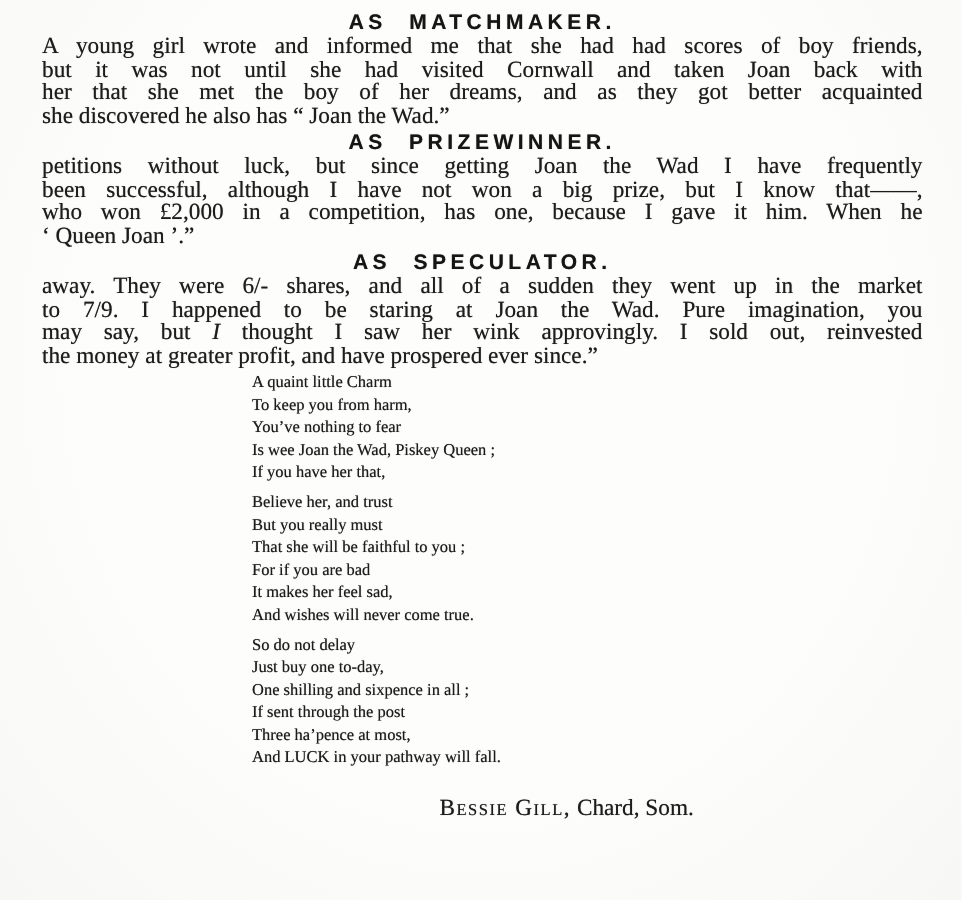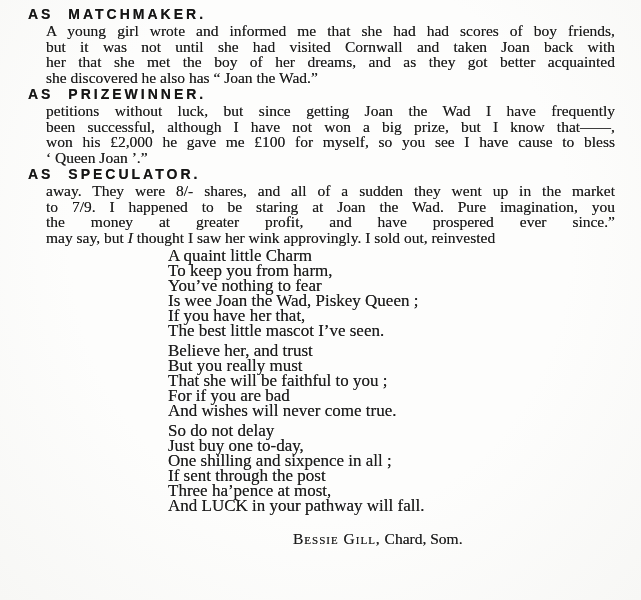--- a/index.html
+++ b/index.html
@@ -14,40 +14,39 @@
     padding: 7px 26px 0 28px;
     text-shadow: 0 0 0.5px rgba(25,25,25,0.65);
   }
   .heading {
     font-family: "Liberation Sans", sans-serif;
     font-weight: bold;
     font-size: 14px;
     line-height: 15px;
     letter-spacing: 3px;
     word-spacing: 8px;
-    text-align: left;
+    text-align: center;
     color: #151515;
     margin: 2px 0 1px 0;
   }
   .heading.first { margin-top: 0; }
   .para {
     font-size: 15.5px;
     line-height: 15.5px;
   }
   .para .line {
     text-align: justify;
     text-align-last: justify;
-    margin-left: 18px;
   }
   .para .line:last-child {
     text-align-last: left;
   }
   .poem {
     margin: 3px 0 0 140px;
-    font-size: 17px;
+    font-size: 11px;
     line-height: 15px;
   }
   .stanza { margin: 0 0 5px 0; }
   .stanza:last-child { margin-bottom: 18px; }
   .signature {
     margin-top: 3px;
     padding-left: 265px;
     font-size: 15.5px;
     line-height: 16px;
     white-space: nowrap;
@@ -67,46 +66,46 @@
     <div class="line">A young girl wrote and informed me that she had had scores of boy friends,</div>
     <div class="line">but it was not until she had visited Cornwall and taken Joan back with</div>
     <div class="line">her that she met the boy of her dreams, and as they got better acquainted</div>
     <div class="line">she discovered he also has “ Joan the Wad.”</div>
   </div>
 
 <div class="heading">AS PRIZEWINNER.</div>
 <div class="para">
     <div class="line">petitions without luck, but since getting Joan the Wad I have frequently</div>
     <div class="line">been successful, although I have not won a big prize, but I know that——,</div>
-    <div class="line">won his £2,000 he gave me £100 for myself, so you see I have cause to bless</div>
+    <div class="line">who won £2,000 in a competition, has one, because I gave it him. When he</div>
     <div class="line">‘ Queen Joan ’.”</div>
   </div>
 
 <div class="heading">AS SPECULATOR.</div>
 <div class="para">
-    <div class="line">away. They were 8/- shares, and all of a sudden they went up in the market</div>
+    <div class="line">away. They were 6/- shares, and all of a sudden they went up in the market</div>
     <div class="line">to 7/9. I happened to be staring at Joan the Wad. Pure imagination, you</div>
+    <div class="line">may say, but <em>I</em> thought I saw her wink approvingly. I sold out, reinvested</div>
     <div class="line">the money at greater profit, and have prospered ever since.”</div>
-    <div class="line">may say, but <em>I</em> thought I saw her wink approvingly. I sold out, reinvested</div>
   </div>
 
 <div class="poem">
   <div class="stanza">
       <div class="line">A quaint little Charm</div>
       <div class="line">To keep you from harm,</div>
       <div class="line">You’ve nothing to fear</div>
       <div class="line">Is wee Joan the Wad, Piskey Queen ;</div>
       <div class="line">If you have her that,</div>
-      <div class="line">The best little mascot I’ve seen.</div>
     </div>
   <div class="stanza">
       <div class="line">Believe her, and trust</div>
       <div class="line">But you really must</div>
       <div class="line">That she will be faithful to you ;</div>
       <div class="line">For if you are bad</div>
+      <div class="line">It makes her feel sad,</div>
       <div class="line">And wishes will never come true.</div>
     </div>
   <div class="stanza">
       <div class="line">So do not delay</div>
       <div class="line">Just buy one to-day,</div>
       <div class="line">One shilling and sixpence in all ;</div>
       <div class="line">If sent through the post</div>
       <div class="line">Three ha’pence at most,</div>
       <div class="line">And LUCK in your pathway will fall.</div>
     </div>

